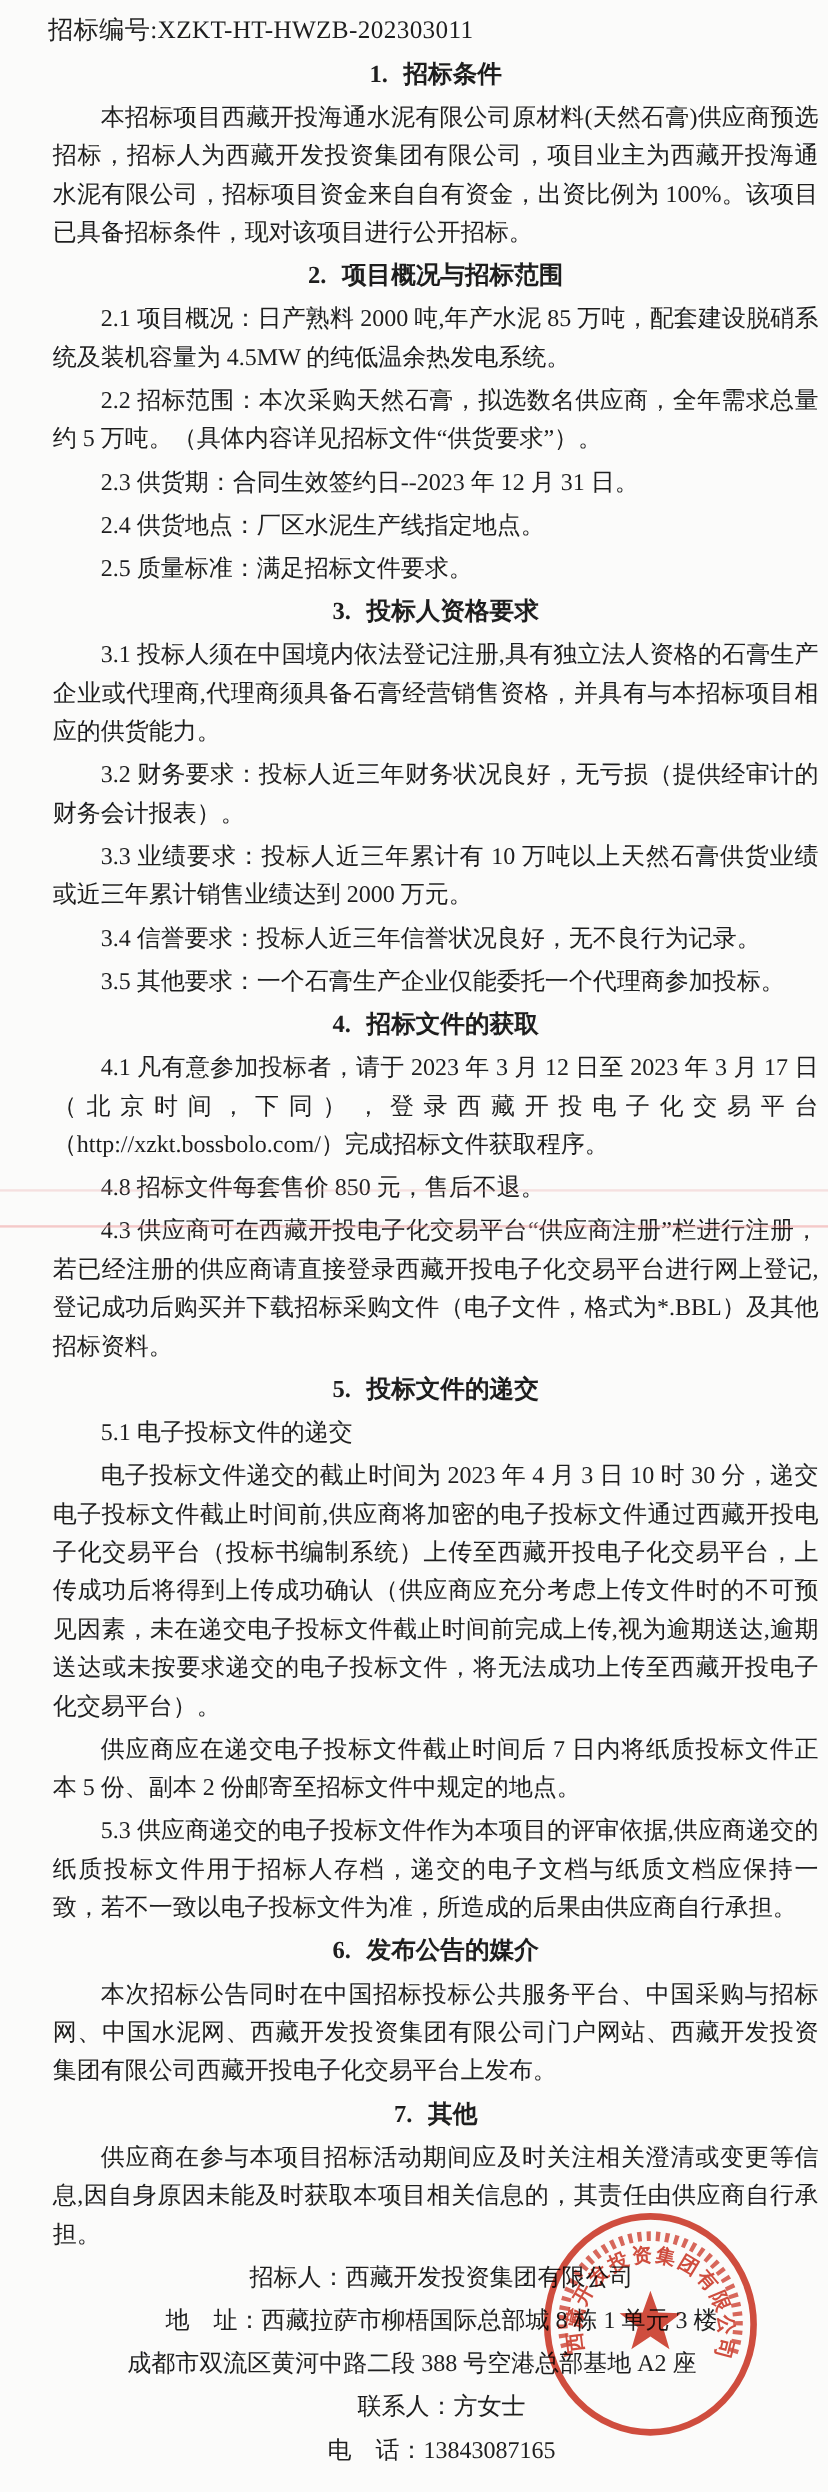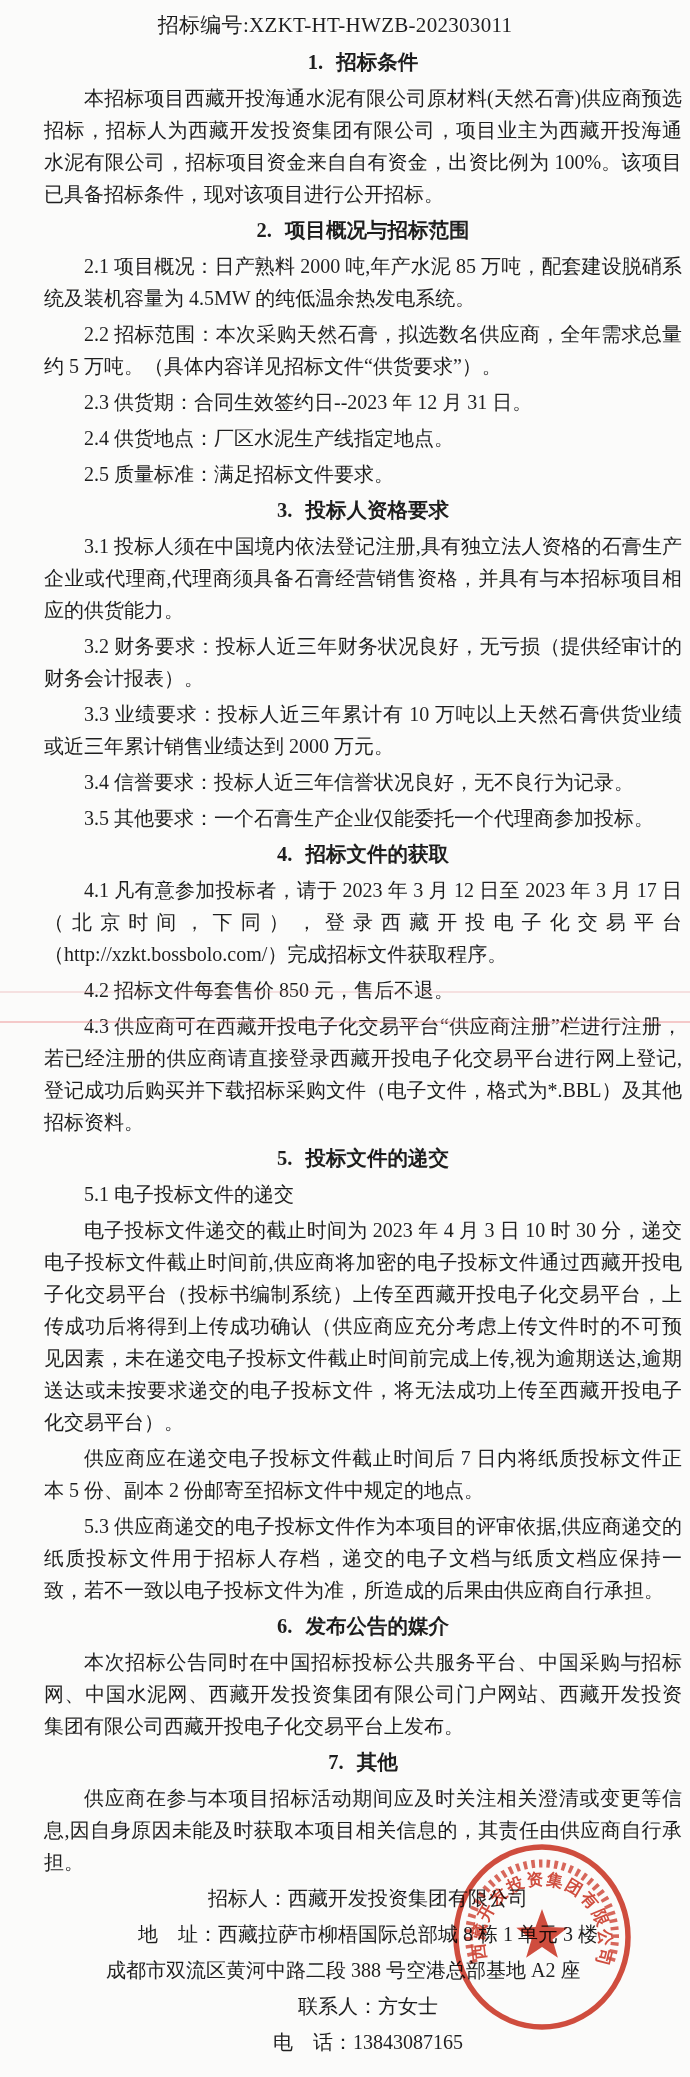--- a/index.html
+++ b/index.html
@@ -8,21 +8,20 @@
     background:#fbfbfa;
     color:#1e1e1e;
     font-family:"Liberation Serif","DejaVu Serif",serif;
   }
   .page{
     position:absolute;inset:0;
     padding:7px 4px 0 40px;
     box-sizing:border-box;
   }
   .title{
-    text-align:center;
     font-size:21px;line-height:36px;
     padding-right:56px;
     letter-spacing:.3px;
     white-space:nowrap;
   }
   .h{
     font-weight:700;font-size:20.5px;line-height:32px;margin-top:3px;text-align:center;
   }
   .h .num{margin-right:13px;}
   p{margin:4px;font-size:20px;line-height:32px;}
@@ -60,21 +59,21 @@
       <p class="s-body">2.4 供货地点：厂区水泥生产线指定地点。</p>
       <p class="s-body">2.5 质量标准：满足招标文件要求。</p>
       <div class="h"><span class="num">3.</span><span>投标人资格要求</span></div>
       <p class="s-body">3.1 投标人须在中国境内依法登记注册,具有独立法人资格的石膏生产企业或代理商,代理商须具备石膏经营销售资格，并具有与本招标项目相应的供货能力。</p>
       <p class="s-body">3.2 财务要求：投标人近三年财务状况良好，无亏损（提供经审计的财务会计报表）。</p>
       <p class="s-body">3.3 业绩要求：投标人近三年累计有 10 万吨以上天然石膏供货业绩或近三年累计销售业绩达到 2000 万元。</p>
       <p class="s-body">3.4 信誉要求：投标人近三年信誉状况良好，无不良行为记录。</p>
       <p class="s-body">3.5 其他要求：一个石膏生产企业仅能委托一个代理商参加投标。</p>
       <div class="h"><span class="num">4.</span><span>招标文件的获取</span></div>
       <p class="s-body">4.1 凡有意参加投标者，请于 2023 年 3 月 12 日至 2023 年 3 月 17 日（北京时间，下同），登录西藏开投电子化交易平台（http://xzkt.bossbolo.com/）完成招标文件获取程序。</p>
-      <p class="s-body">4.2 招标文件每套售价 850 元，售后不退。</p>
+      <p class="s-body">4.8 招标文件每套售价 850 元，售后不退。</p>
       <p class="s-body">4.3 供应商可在西藏开投电子化交易平台“供应商注册”栏进行注册，若已经注册的供应商请直接登录西藏开投电子化交易平台进行网上登记,登记成功后购买并下载招标采购文件（电子文件，格式为*.BBL）及其他招标资料。</p>
       <div class="h"><span class="num">5.</span><span>投标文件的递交</span></div>
       <p class="s-body">5.1 电子投标文件的递交</p>
       <p class="s-body">电子投标文件递交的截止时间为 2023 年 4 月 3 日 10 时 30 分，递交电子投标文件截止时间前,供应商将加密的电子投标文件通过西藏开投电子化交易平台（投标书编制系统）上传至西藏开投电子化交易平台，上传成功后将得到上传成功确认（供应商应充分考虑上传文件时的不可预见因素，未在递交电子投标文件截止时间前完成上传,视为逾期送达,逾期送达或未按要求递交的电子投标文件，将无法成功上传至西藏开投电子化交易平台）。</p>
       <p class="s-body">供应商应在递交电子投标文件截止时间后 7 日内将纸质投标文件正本 5 份、副本 2 份邮寄至招标文件中规定的地点。</p>
       <p class="s-body">5.3 供应商递交的电子投标文件作为本项目的评审依据,供应商递交的纸质投标文件用于招标人存档，递交的电子文档与纸质文档应保持一致，若不一致以电子投标文件为准，所造成的后果由供应商自行承担。</p>
       <div class="h"><span class="num">6.</span><span>发布公告的媒介</span></div>
       <p class="s-body">本次招标公告同时在中国招标投标公共服务平台、中国采购与招标网、中国水泥网、西藏开发投资集团有限公司门户网站、西藏开发投资集团有限公司西藏开投电子化交易平台上发布。</p>
       <div class="h"><span class="num">7.</span><span>其他</span></div>
       <p class="s-body">供应商在参与本项目招标活动期间应及时关注相关澄清或变更等信息,因自身原因未能及时获取本项目相关信息的，其责任由供应商自行承担。</p>

